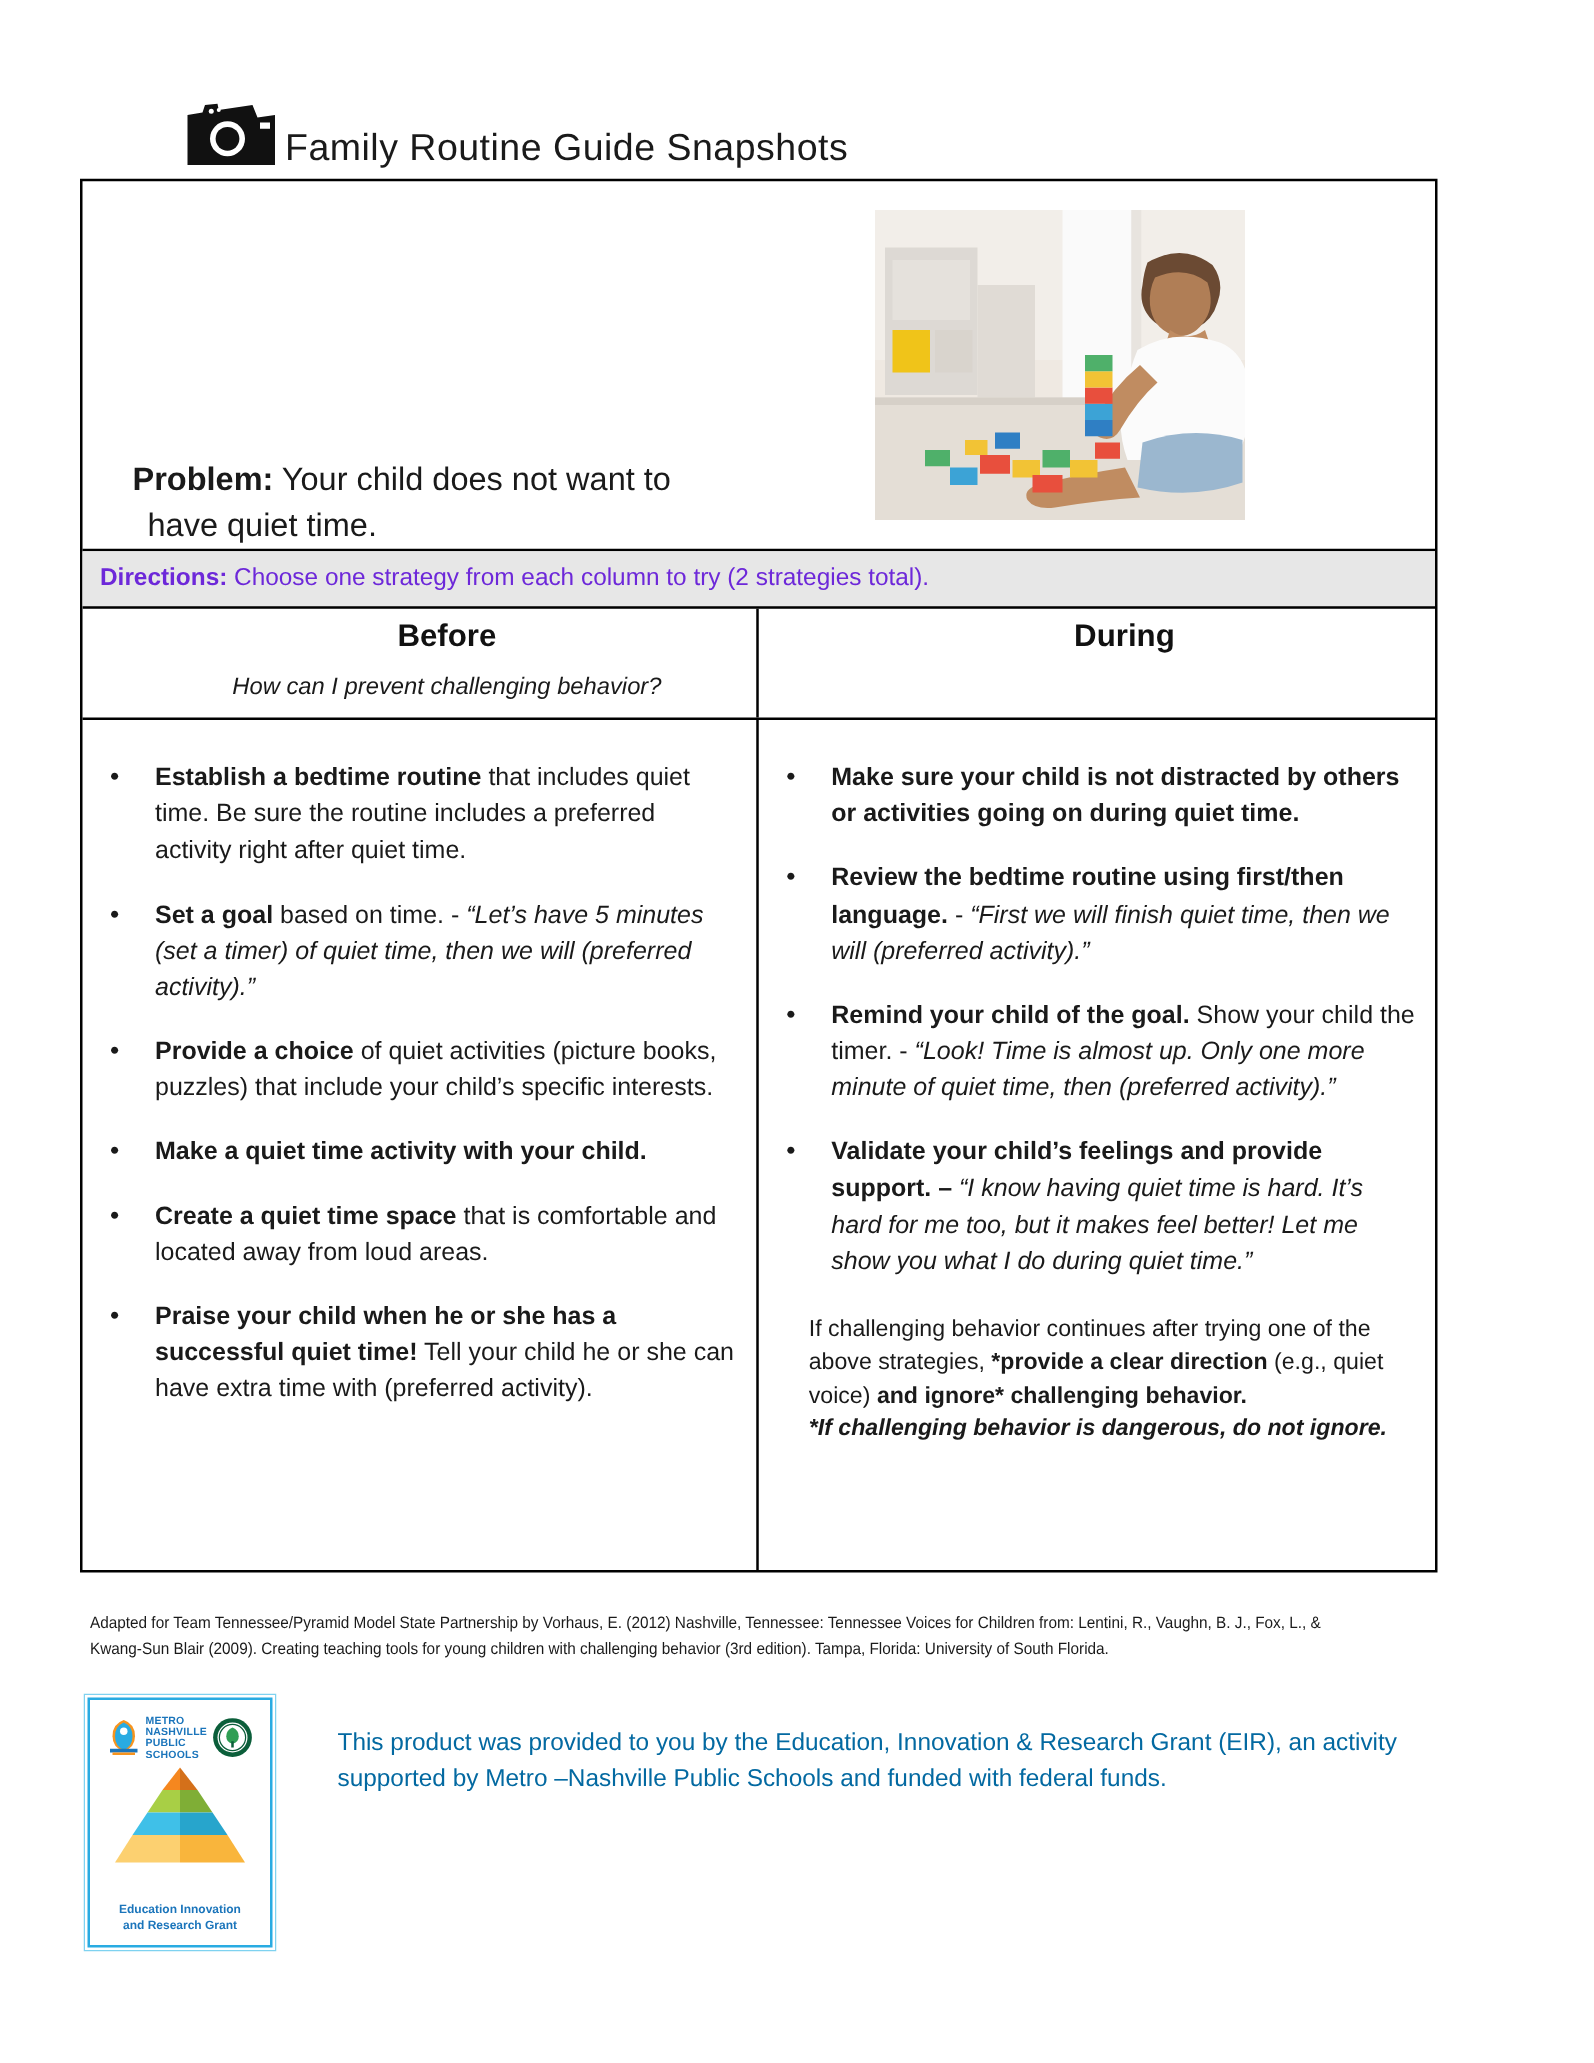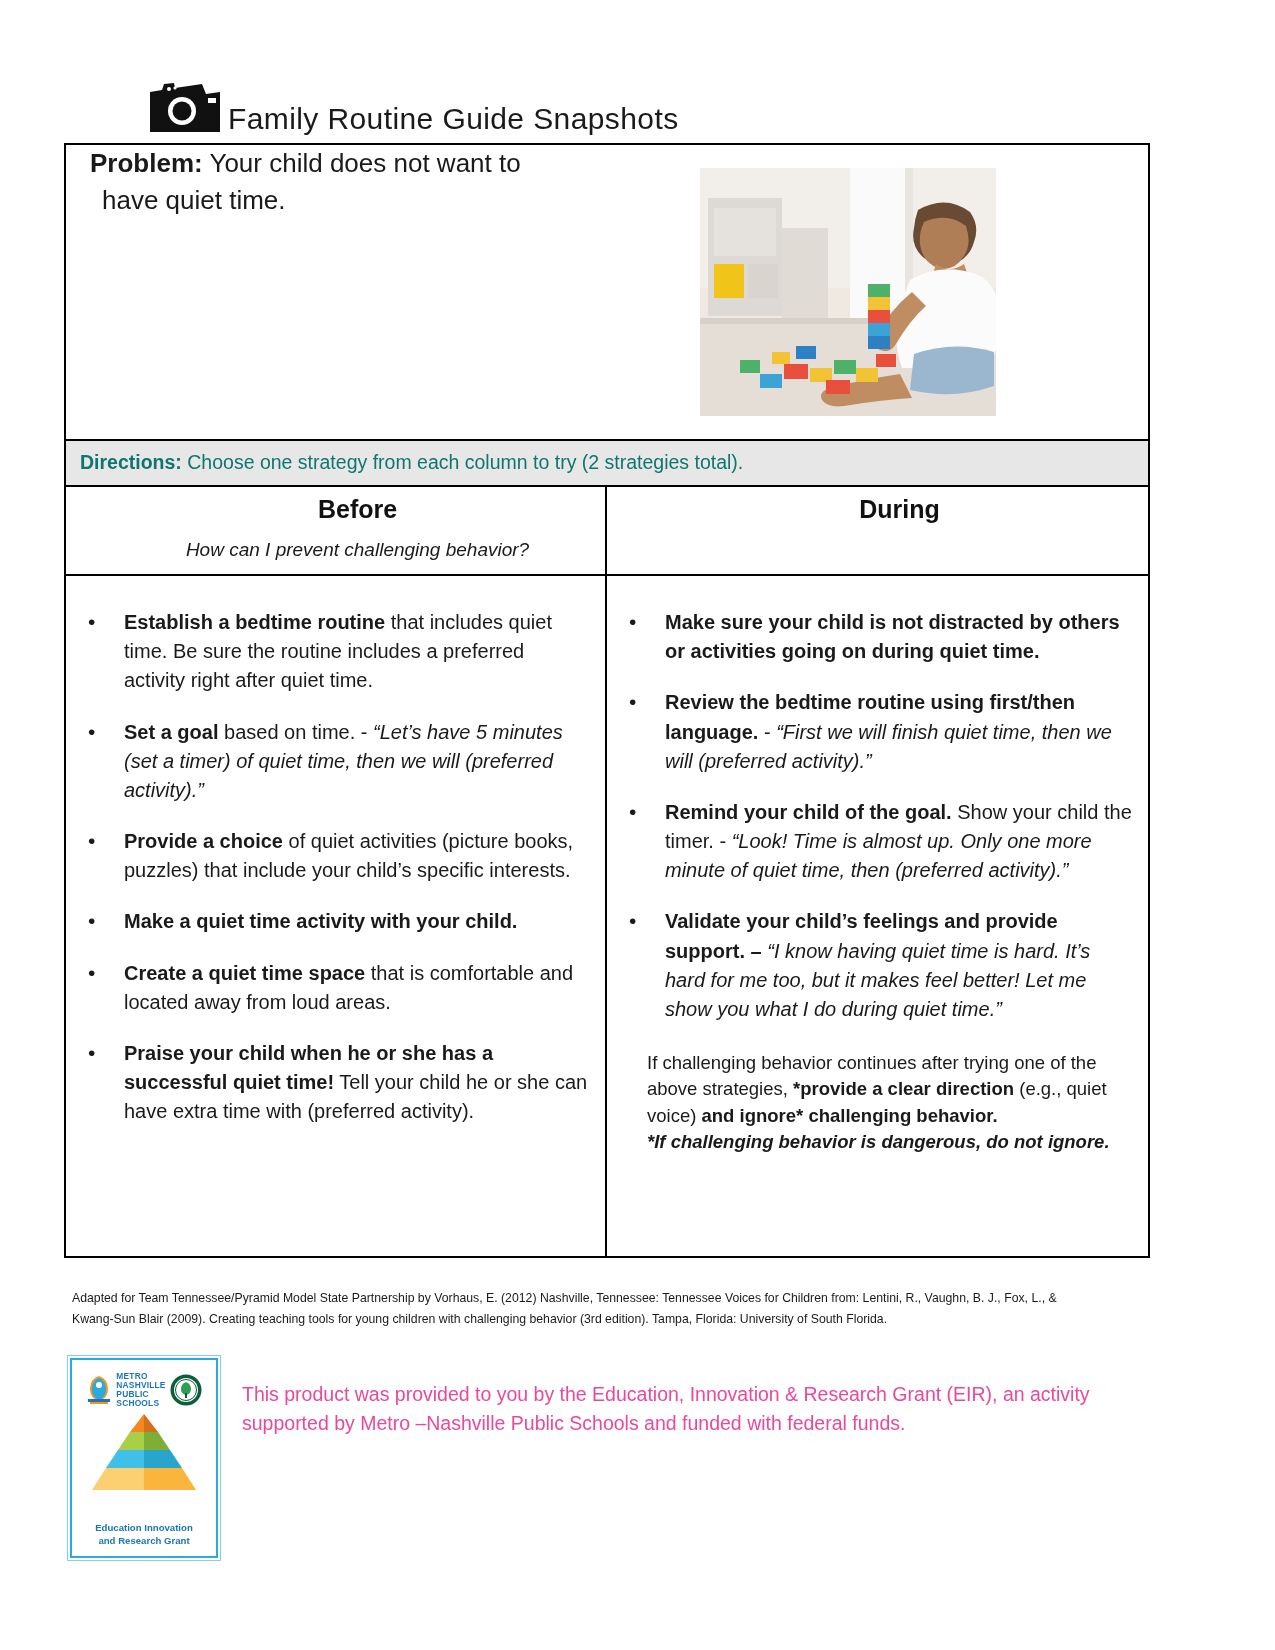--- a/index.html
+++ b/index.html
@@ -43,22 +43,22 @@
 
   
   .problem-row {
     display: flex;
     height: 296px;
     border-bottom: 2px solid #000;
   }
   .problem-cell {
     flex: 1 1 58%;
     display: flex;
-    align-items: flex-start;
-    padding-left: 24px;
+    align-items: flex-end;
+    padding-left: 40px;
     padding-right: 10px;
   }
   .problem-text {
     font-size: 26px;
     line-height: 1.42;
     color: #1a1a1a;
     max-width: 480px;
     padding-left: 12px;
     text-indent: -12px;
   }
@@ -76,21 +76,21 @@
     overflow: hidden;
     background: #d9d3cc;
   }
 
   
   .directions {
     background: #e7e7e7;
     border-bottom: 2px solid #000;
     padding: 10px 0 11px 14px;
     font-size: 19.5px;
-    color: #0f766e;
+    color: #6d28d9;
   }
   .directions b { font-weight: 700; }
 
   
   .cols-head {
     display: flex;
     border-bottom: 2px solid #000;
   }
   .col-head {
     flex: 1 1 50%;
@@ -202,25 +202,25 @@
     position: absolute;
     bottom: 8px; left: 0; right: 0;
     text-align: center;
     font-size: 9.6px;
     font-weight: 700;
     line-height: 1.35;
     color: #1b75bb;
   }
   .footer-text {
     flex: 1 1 auto;
-    padding-left: 24px;
+    padding-left: 52px;
     padding-top: 22px;
     font-size: 19.5px;
     line-height: 1.5;
-    color: #ec4899;
+    color: #0369a1;
   }
 </style>
 </head>
 <body>
 
 <div class="doc-header">
   <svg class="camera-icon" viewBox="0 0 74 58">
     <path d="M2 14 L14 12 L16 6 L26 5 L27 10 L54 6 L58 16 L72 14 L72 54 L2 54 Z" fill="#111"></path>
     <circle cx="34" cy="33" r="14" fill="#fff"></circle>
     <circle cx="34" cy="33" r="9.5" fill="#111"></circle>

